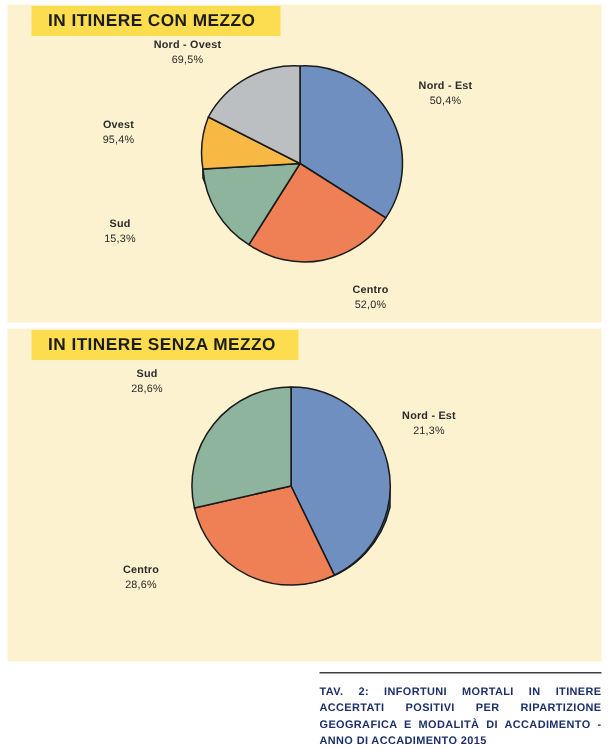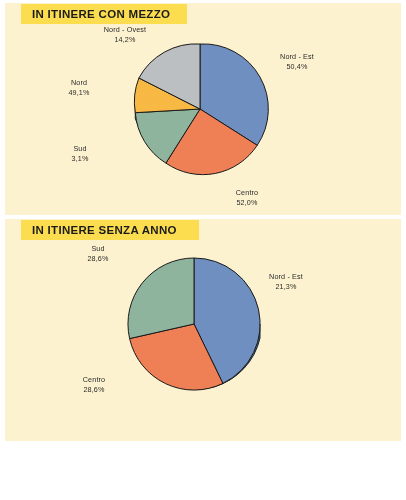--- a/index.html
+++ b/index.html
@@ -75,21 +75,21 @@
   .pie-label {
     position: absolute;
     text-align: center;
     font-size: 7.2px;
     color: #2a2a2a;
     line-height: 1.45;
     font-family: "Liberation Sans", sans-serif;
     white-space: nowrap;
     letter-spacing: 0.15px;
   }
-  .pie-label .lbl-name { display: block; }
+  .pie-label .lbl-name { display: block; font-weight: bold; }
   .pie-label .lbl-val  { display: block; }
 
   
   #lbl-c1-nordovest { left: 84px;  top: 1px;  width: 72px; }
   #lbl-c1-nordest   { left: 256px; top: 28px; width: 72px; }
   #lbl-c1-isole     { left: 46px;  top: 54px; width: 56px; }
   #lbl-c1-sud       { left: 44px;  top: 120px;width: 62px; }
   #lbl-c1-centro    { left: 206px; top: 164px;width: 72px; }
 
   
@@ -155,44 +155,44 @@
 
           <path d="M 75 75 L 10.3 78.7 A 65 65 0 0 1 13.9 44.0 Z" fill="#f7b844"></path>
 
           <path d="M 75 75 L 13.9 44.0 A 65 65 0 0 1 75 10 Z" fill="#bcbfc1"></path>
         </g>
       </svg>
     </div>
 
     <div class="pie-label" id="lbl-c1-nordovest">
       <span class="lbl-name">Nord - Ovest</span>
-      <span class="lbl-val">14,2%</span>
+      <span class="lbl-val">69,5%</span>
     </div>
     <div class="pie-label" id="lbl-c1-nordest">
       <span class="lbl-name">Nord - Est</span>
       <span class="lbl-val">50,4%</span>
     </div>
     <div class="pie-label" id="lbl-c1-isole">
-      <span class="lbl-name">Nord</span>
-      <span class="lbl-val">49,1%</span>
+      <span class="lbl-name">Ovest</span>
+      <span class="lbl-val">95,4%</span>
     </div>
     <div class="pie-label" id="lbl-c1-sud">
       <span class="lbl-name">Sud</span>
-      <span class="lbl-val">3,1%</span>
+      <span class="lbl-val">15,3%</span>
     </div>
     <div class="pie-label" id="lbl-c1-centro">
       <span class="lbl-name">Centro</span>
       <span class="lbl-val">52,0%</span>
     </div>
   </div>
 
   <div class="panel" id="panel-senza"></div>
 
   <div class="chart-title-bar" id="title-bar-senza">
-    <span class="chart-title-text">IN ITINERE SENZA ANNO</span>
+    <span class="chart-title-text">IN ITINERE SENZA MEZZO</span>
   </div>
 
   <div class="chart-stage" id="stage-senza">
 
     <div class="pie-wrap" id="pie-senza">
       <svg width="152" height="156" viewBox="0 0 152 156">
         <g>
 
           <path d="M 142 76 L 142 90 A 66 66 0 0 1 96.3 138.8 L 96.3 124.8 A 66 66 0 0 0 142 76 Z" fill="#2f78b5" stroke="#1a1a1a" stroke-width="1"></path>
 
@@ -217,14 +217,18 @@
     <div class="pie-label" id="lbl-c2-nordest">
       <span class="lbl-name">Nord - Est</span>
       <span class="lbl-val">21,3%</span>
     </div>
     <div class="pie-label" id="lbl-c2-centro">
       <span class="lbl-name">Centro</span>
       <span class="lbl-val">28,6%</span>
     </div>
   </div>
 
+  <div id="caption-block">
+    <div id="caption-rule"></div>
+    <div id="caption-text">TAV. 2: INFORTUNI MORTALI IN ITINERE ACCERTATI POSITIVI PER RIPARTIZIONE GEOGRAFICA E MODALITÀ DI ACCADIMENTO - ANNO DI ACCADIMENTO 2015</div>
+  </div>
 
 </div>
 
 </body></html>

